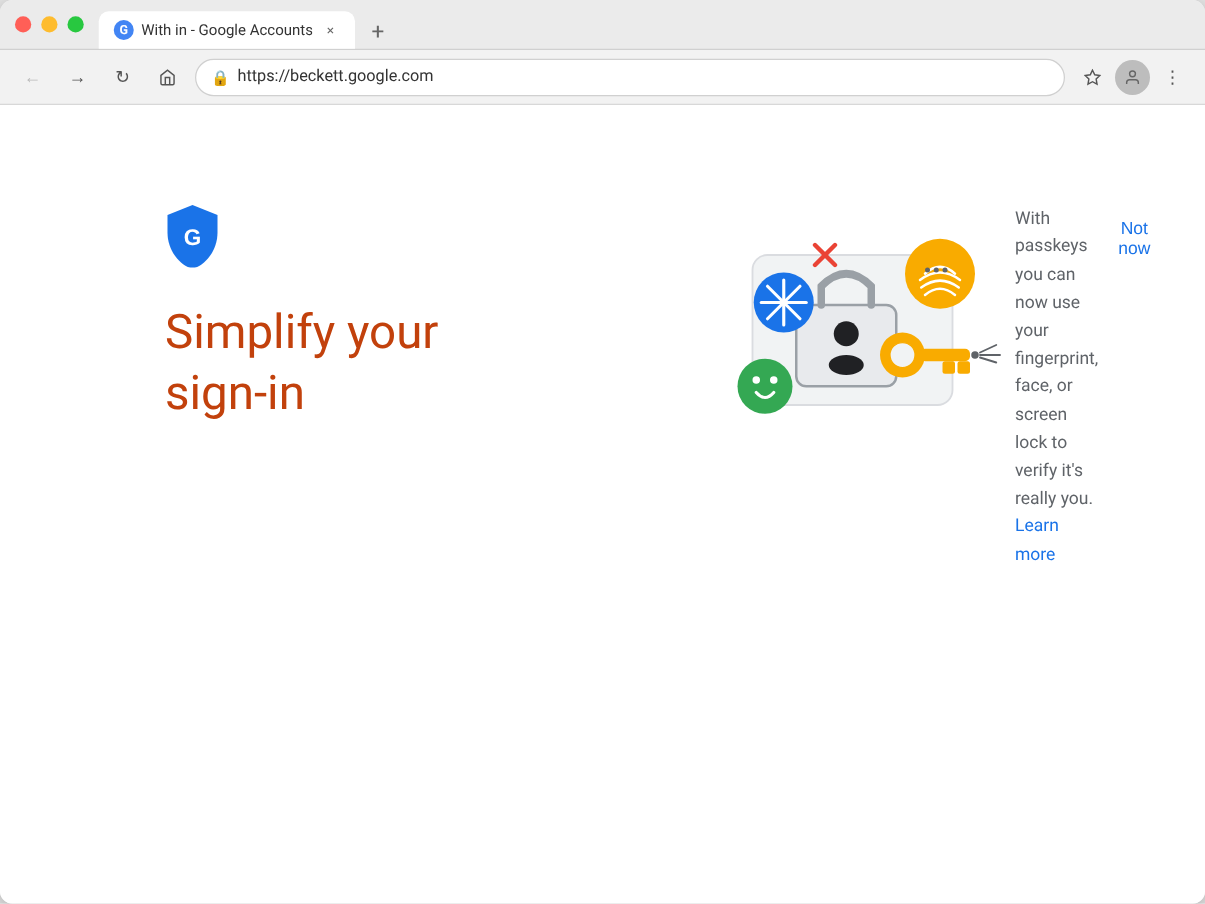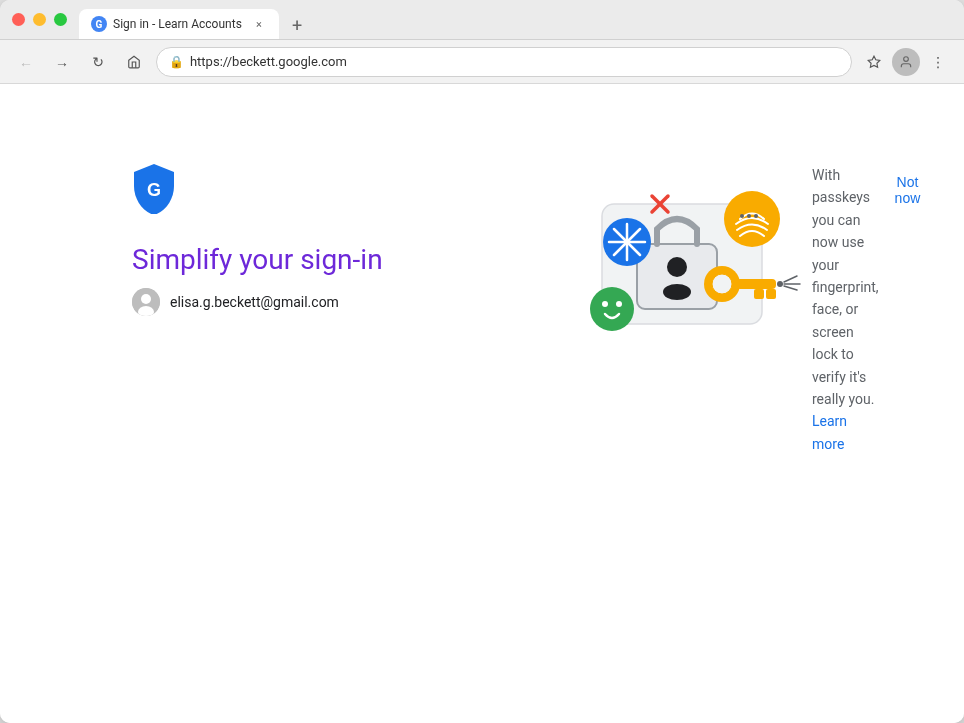--- a/index.html
+++ b/index.html
@@ -178,24 +178,24 @@
       flex: 0 0 300px;
     }
 
     .google-shield {
       width: 44px;
       height: 50px;
       margin-bottom: 24px;
     }
 
     .page-title {
-      font-size: 28px;
+      font-size: 38px;
       font-weight: 400;
-      color: #6d28d9;
-      margin-bottom: 10px;
+      color: #c2410c;
+      margin-bottom: 20px;
       line-height: 1.3;
     }
 
     .user-info {
       display: flex;
       align-items: center;
       gap: 10px;
     }
     .user-avatar {
       width: 28px;
@@ -282,21 +282,21 @@
     <div class="traffic-lights">
       <div class="traffic-light tl-red"></div>
       <div class="traffic-light tl-yellow"></div>
       <div class="traffic-light tl-green"></div>
     </div>
     <div class="tabs-area">
       <div class="tab">
         <div class="tab-favicon">
           <span>G</span>
         </div>
-        <span class="tab-title">Sign in - Learn Accounts</span>
+        <span class="tab-title">With in - Google Accounts</span>
         <div class="tab-close">×</div>
       </div>
       <div class="new-tab-btn">+</div>
     </div>
   </div>
 
   <div class="nav-bar">
     <div class="nav-btn disabled">←</div>
     <div class="nav-btn">→</div>
     <div class="nav-btn">↻</div>
@@ -331,31 +331,20 @@
 
       <div class="left-side">
         
         <svg class="google-shield" viewBox="0 0 44 50" fill="none" xmlns="http://www.w3.org/2000/svg">
           <path d="M22 0L2 8v14c0 13.3 8.5 25.7 20 29 11.5-3.3 20-15.7 20-29V8L22 0z" fill="#1a73e8"></path>
           <text x="22" y="32" text-anchor="middle" fill="white" font-size="18" font-family="Arial" font-weight="bold">G</text>
         </svg>
 
         <h1 class="page-title">Simplify your sign-in</h1>
 
-        <div class="user-info">
-          <div class="user-avatar">
-
-            <svg width="28" height="28" viewBox="0 0 28 28" fill="none">
-              <circle cx="14" cy="14" r="14" fill="#bdbdbd"></circle>
-              <circle cx="14" cy="11" r="5" fill="#fff"></circle>
-              <ellipse cx="14" cy="24" rx="8" ry="6" fill="#fff"></ellipse>
-            </svg>
-          </div>
-          <span class="user-email">elisa.g.beckett@gmail.com</span>
-        </div>
       </div>
 
       <div class="right-side">
 
         <div class="illustration">
           <svg class="illus-svg" viewBox="0 0 300 190" xmlns="http://www.w3.org/2000/svg">
 
             <rect x="90" y="40" width="160" height="120" rx="12" fill="#f1f3f4" stroke="#dadce0" stroke-width="1.5"></rect>
 
             <rect x="125" y="80" width="80" height="65" rx="8" fill="#e8eaed" stroke="#9aa0a6" stroke-width="2"></rect>

